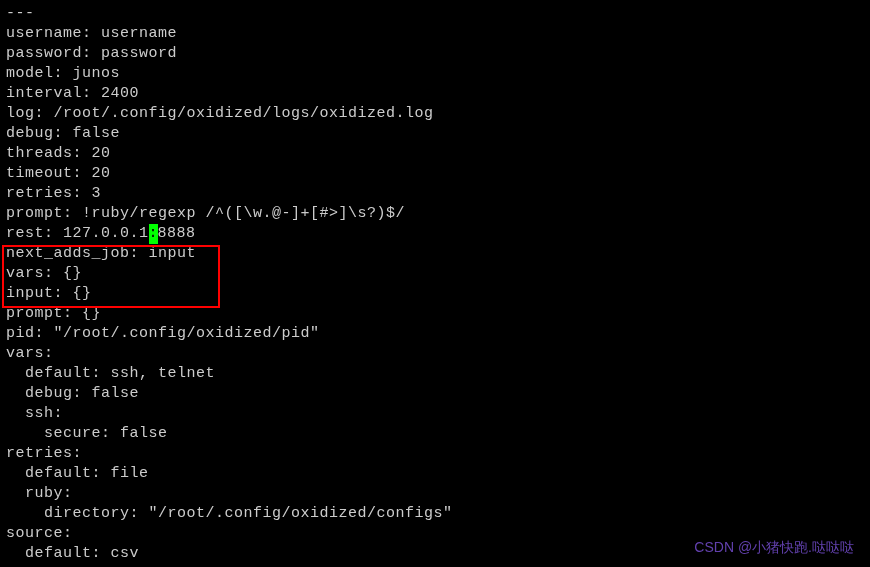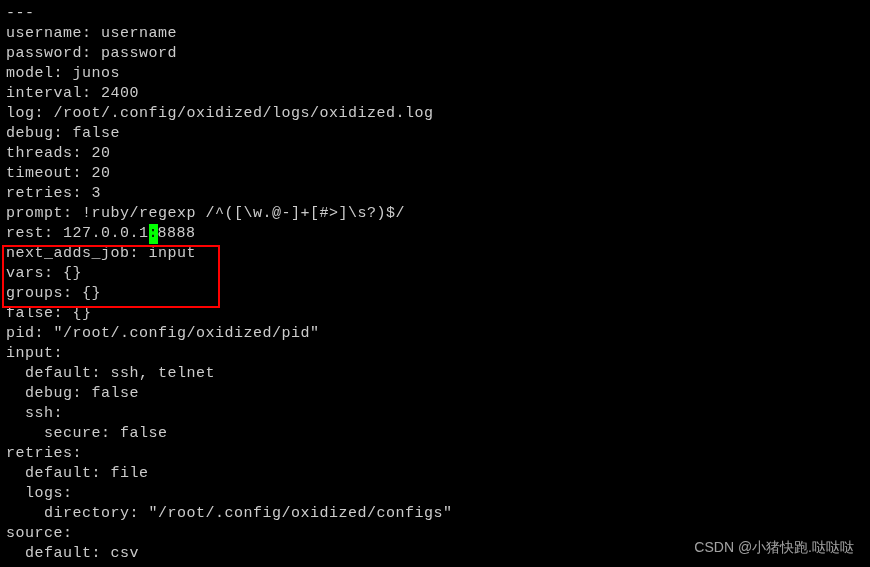--- a/index.html
+++ b/index.html
@@ -30,21 +30,21 @@
       background: #00ff00;
       color: #000;
       display: inline-block;
       width: 9px;
       text-align: center;
     }
     .watermark {
       position: absolute;
       right: 16px;
       bottom: 10px;
-      color: #e5e5e5;
+      color: #8b5cf6;
       font-family: sans-serif;
       font-size: 14px;
       opacity: 0.7;
       letter-spacing: 0;
     }
   </style>
 </head>
 <body>
 
 <div class="line">---</div>
@@ -54,30 +54,30 @@
 <div class="line">interval: 2400</div>
 <div class="line">log: /root/.config/oxidized/logs/oxidized.log</div>
 <div class="line">debug: false</div>
 <div class="line">threads: 20</div>
 <div class="line">timeout: 20</div>
 <div class="line">retries: 3</div>
 <div class="line">prompt: !ruby/regexp /^([\w.@-]+[#&gt;]\s?)$/</div>
 <div class="line"><span>rest: 127.0.0.1</span><span class="cursor">:</span><span>8888</span></div>
 <div class="line">next_adds_job: input</div>
 <div class="line">vars: {}</div>
-<div class="line">groups: {}</div>
-<div class="line">false: {}</div>
+<div class="line">input: {}</div>
+<div class="line">prompt: {}</div>
 <div class="line">pid: "/root/.config/oxidized/pid"</div>
-<div class="line">input:</div>
+<div class="line">vars:</div>
 <div class="line">  default: ssh, telnet</div>
 <div class="line">  debug: false</div>
 <div class="line">  ssh:</div>
 <div class="line">    secure: false</div>
 <div class="line">retries:</div>
 <div class="line">  default: file</div>
-<div class="line">  logs:</div>
+<div class="line">  ruby:</div>
 <div class="line">    directory: "/root/.config/oxidized/configs"</div>
 <div class="line">source:</div>
 <div class="line">  default: csv</div>
 
 <div class="highlight-box"></div>
 
 <div class="watermark">CSDN @小猪快跑.哒哒哒</div>
 
 </body></html>

